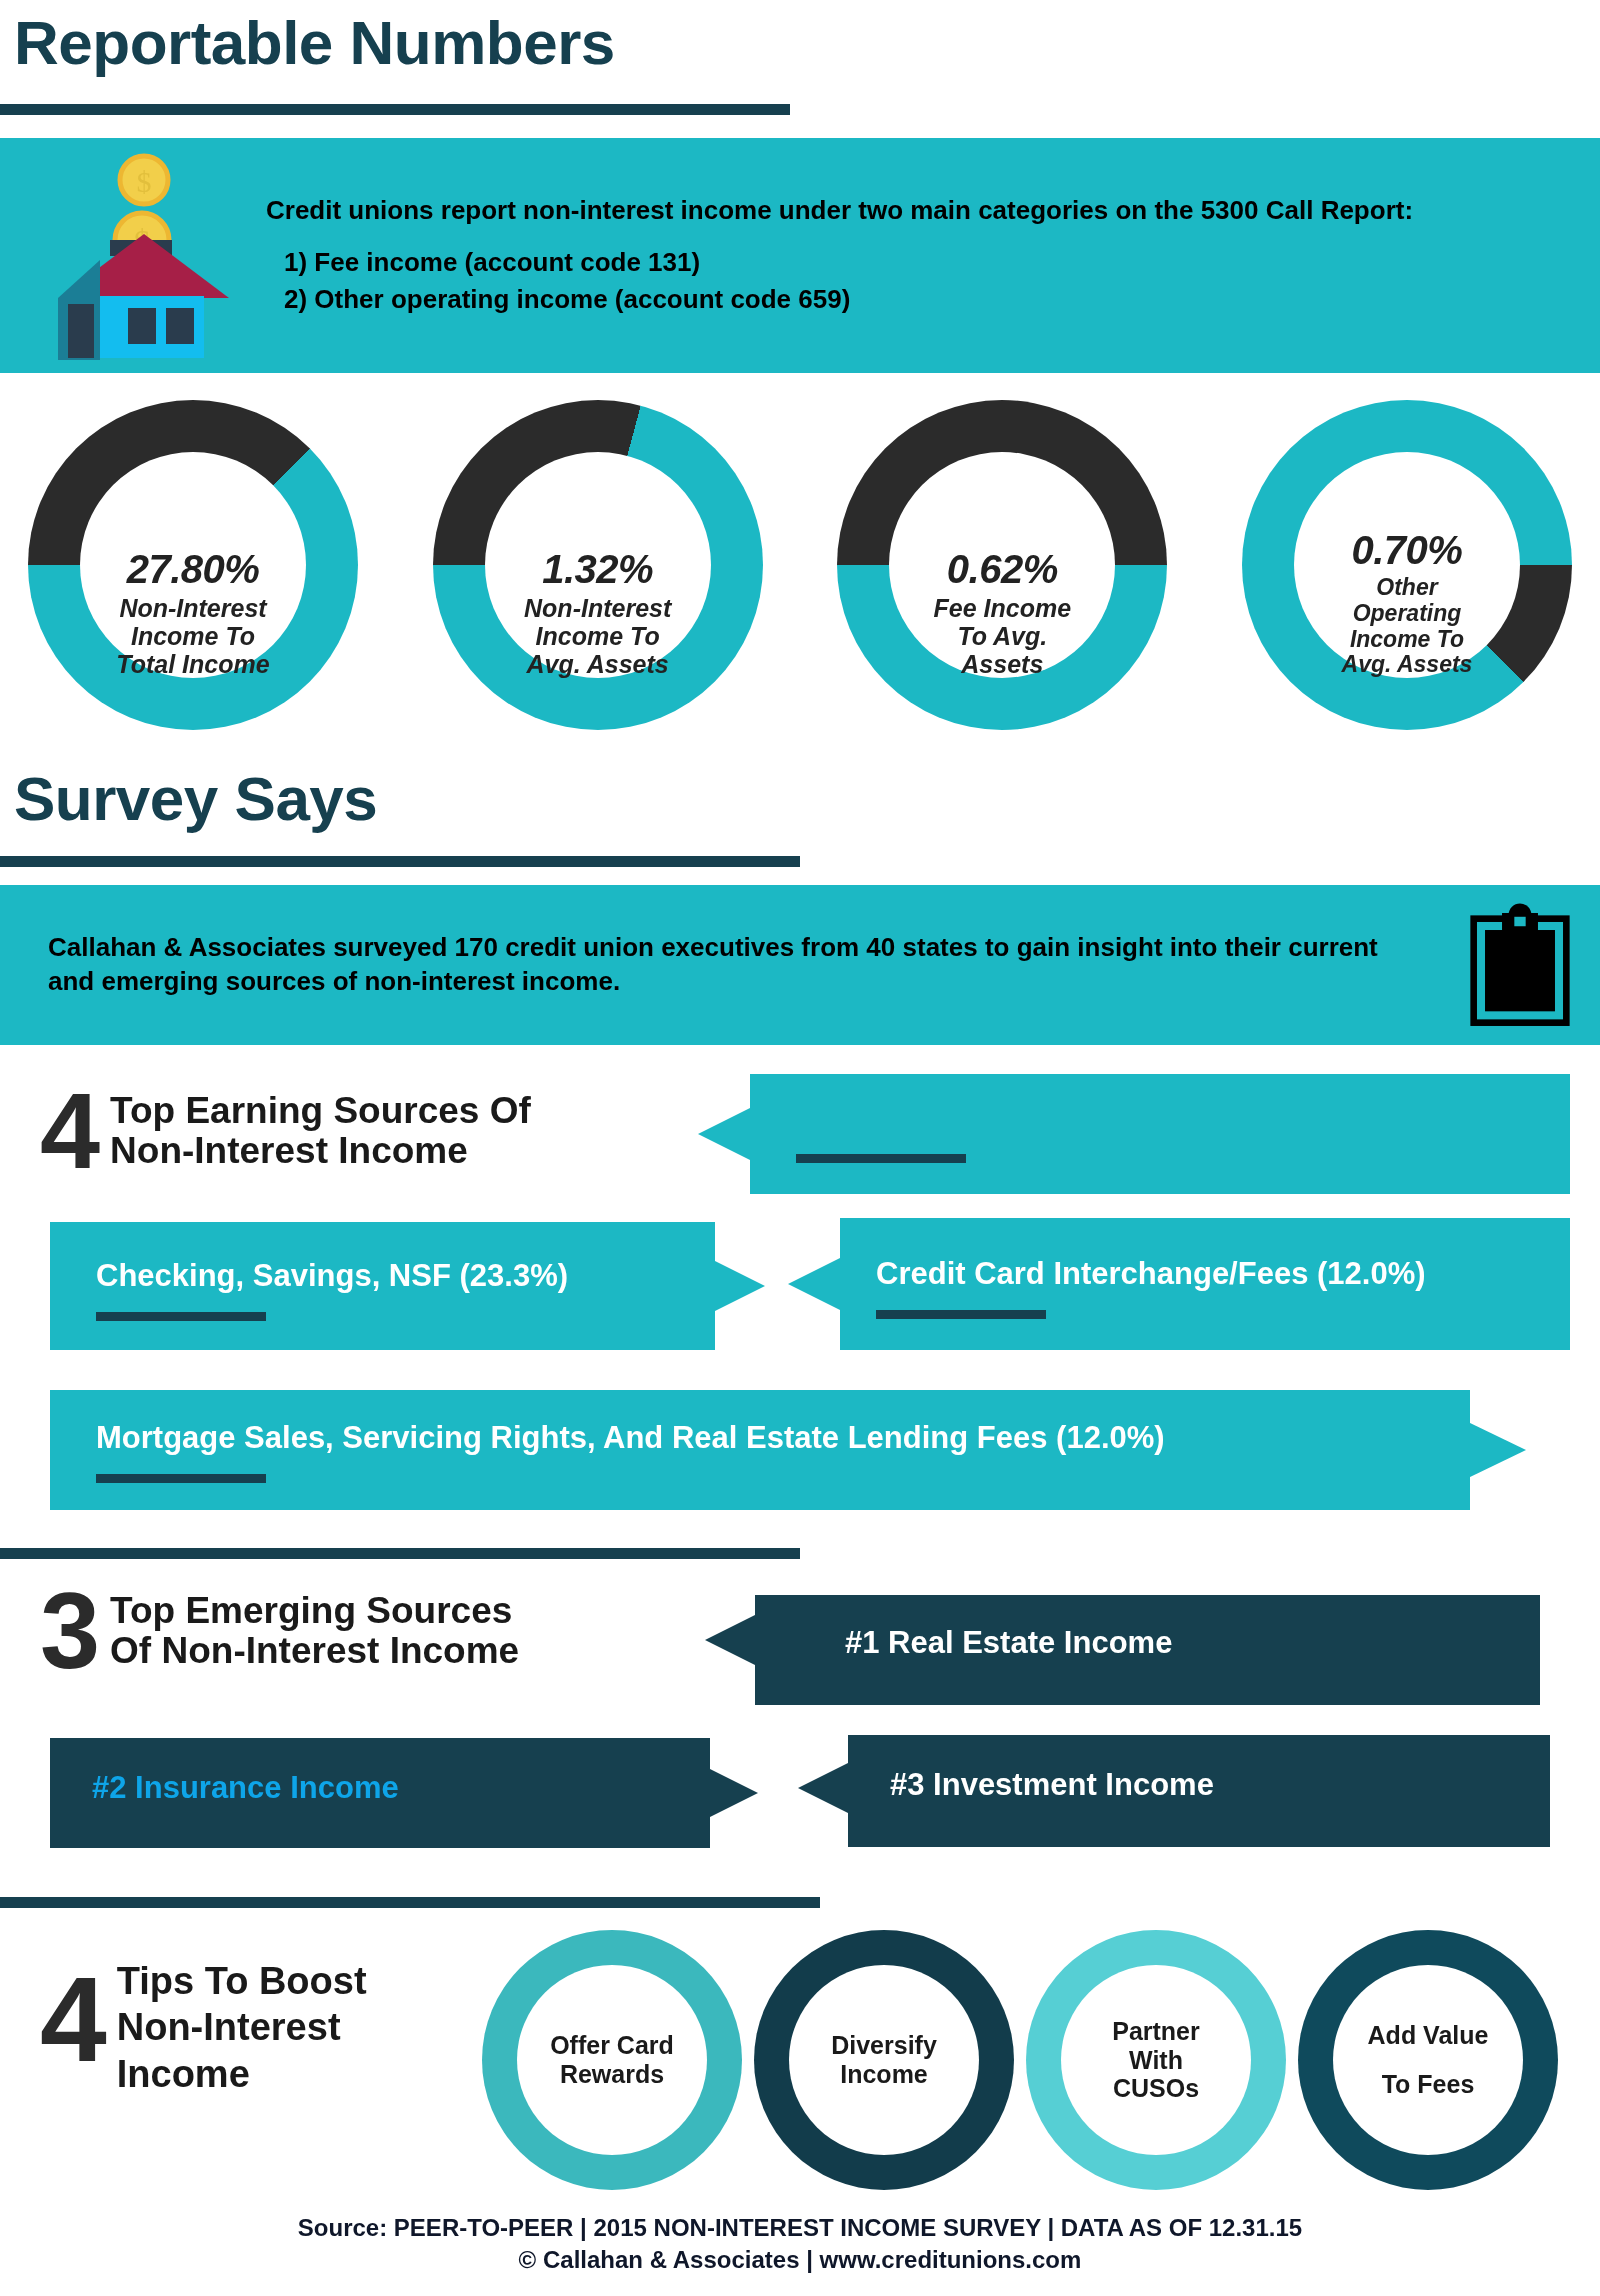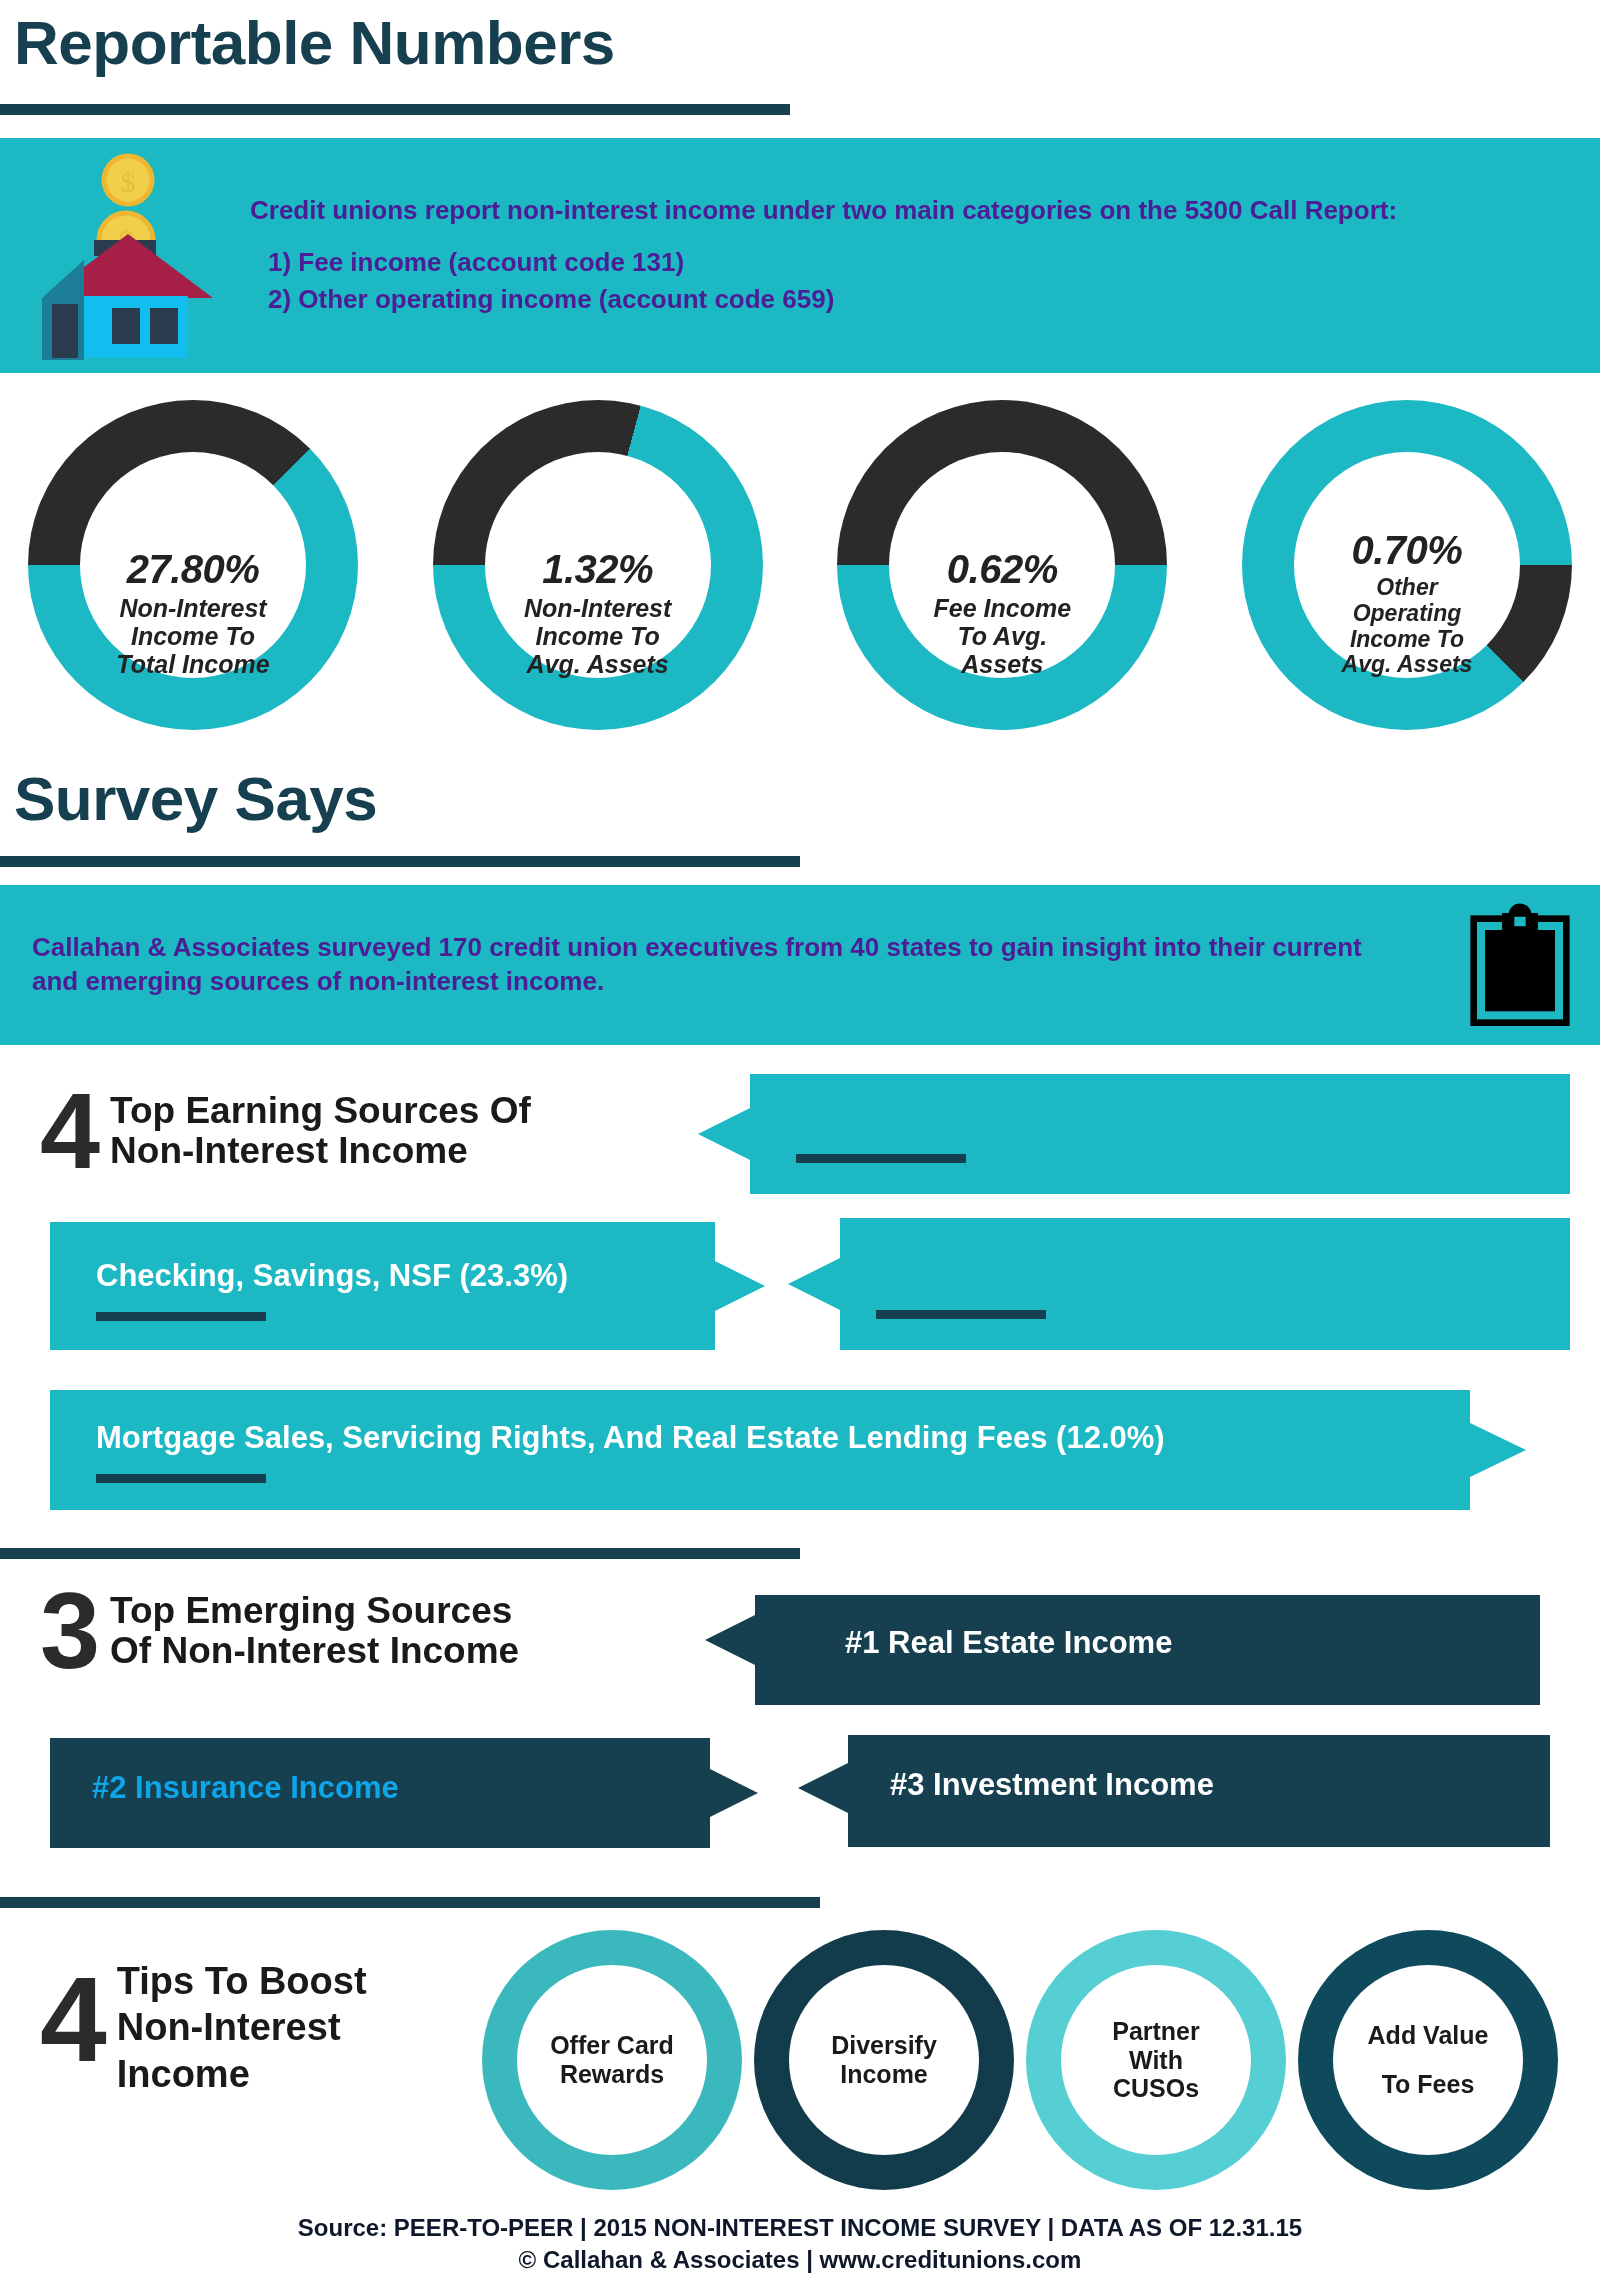--- a/index.html
+++ b/index.html
@@ -19,23 +19,24 @@
     line-height: 1.0;
   }
   .rule {
     height: 11px;
     background: #16404f;
   }
 
   
   .band {
     background: #1cb8c4;
-    color: #4c1d95;
+    color: #000000;
     display: flex;
     align-items: center;
+    padding-left: 16px;
   }
   .band-text { font-size: 26px; font-weight: bold; line-height: 1.3; }
   .band-text .sub { display: block; margin-top: 18px; padding-left: 18px; }
 
   
   .donut-row { display: flex; justify-content: space-between; padding: 0 28px; }
   .donut { position: relative; width: 330px; height: 330px; }
   .donut .hole {
     position: absolute; inset: 52px; border-radius: 50%;
     background: #ffffff;
@@ -198,20 +199,21 @@
 <div style="position:absolute;left:50px;top:1222px;width:665px;height:128px;background:#1cb8c4;">
   <div style="position:absolute;left:663px;top:38px;width:0;height:0;
        border-top:26px solid transparent;border-bottom:26px solid transparent;border-left:52px solid #1cb8c4;"></div>
   <div style="position:absolute;left:46px;top:36px;color:#fff;font-size:31px;font-weight:bold;">Checking, Savings, NSF (23.3%)</div>
   <div style="position:absolute;left:46px;top:90px;width:170px;height:9px;background:#16404f;"></div>
 </div>
 
 <div style="position:absolute;left:840px;top:1218px;width:730px;height:132px;background:#1cb8c4;">
   <div style="position:absolute;left:-52px;top:40px;width:0;height:0;
        border-top:26px solid transparent;border-bottom:26px solid transparent;border-right:52px solid #1cb8c4;"></div>
+  <div style="position:absolute;left:36px;top:38px;color:#fff;font-size:31px;font-weight:bold;">Credit Card Interchange/Fees (12.0%)</div>
   <div style="position:absolute;left:36px;top:92px;width:170px;height:9px;background:#16404f;"></div>
 </div>
 
 <div style="position:absolute;left:50px;top:1390px;width:1420px;height:120px;background:#1cb8c4;">
   <div style="position:absolute;left:1418px;top:32px;width:0;height:0;
        border-top:28px solid transparent;border-bottom:28px solid transparent;border-left:58px solid #1cb8c4;"></div>
   <div style="position:absolute;left:46px;top:30px;color:#fff;font-size:31px;font-weight:bold;">Mortgage Sales, Servicing Rights, And Real Estate Lending Fees (12.0%)</div>
   <div style="position:absolute;left:46px;top:84px;width:170px;height:9px;background:#16404f;"></div>
 </div>
 

